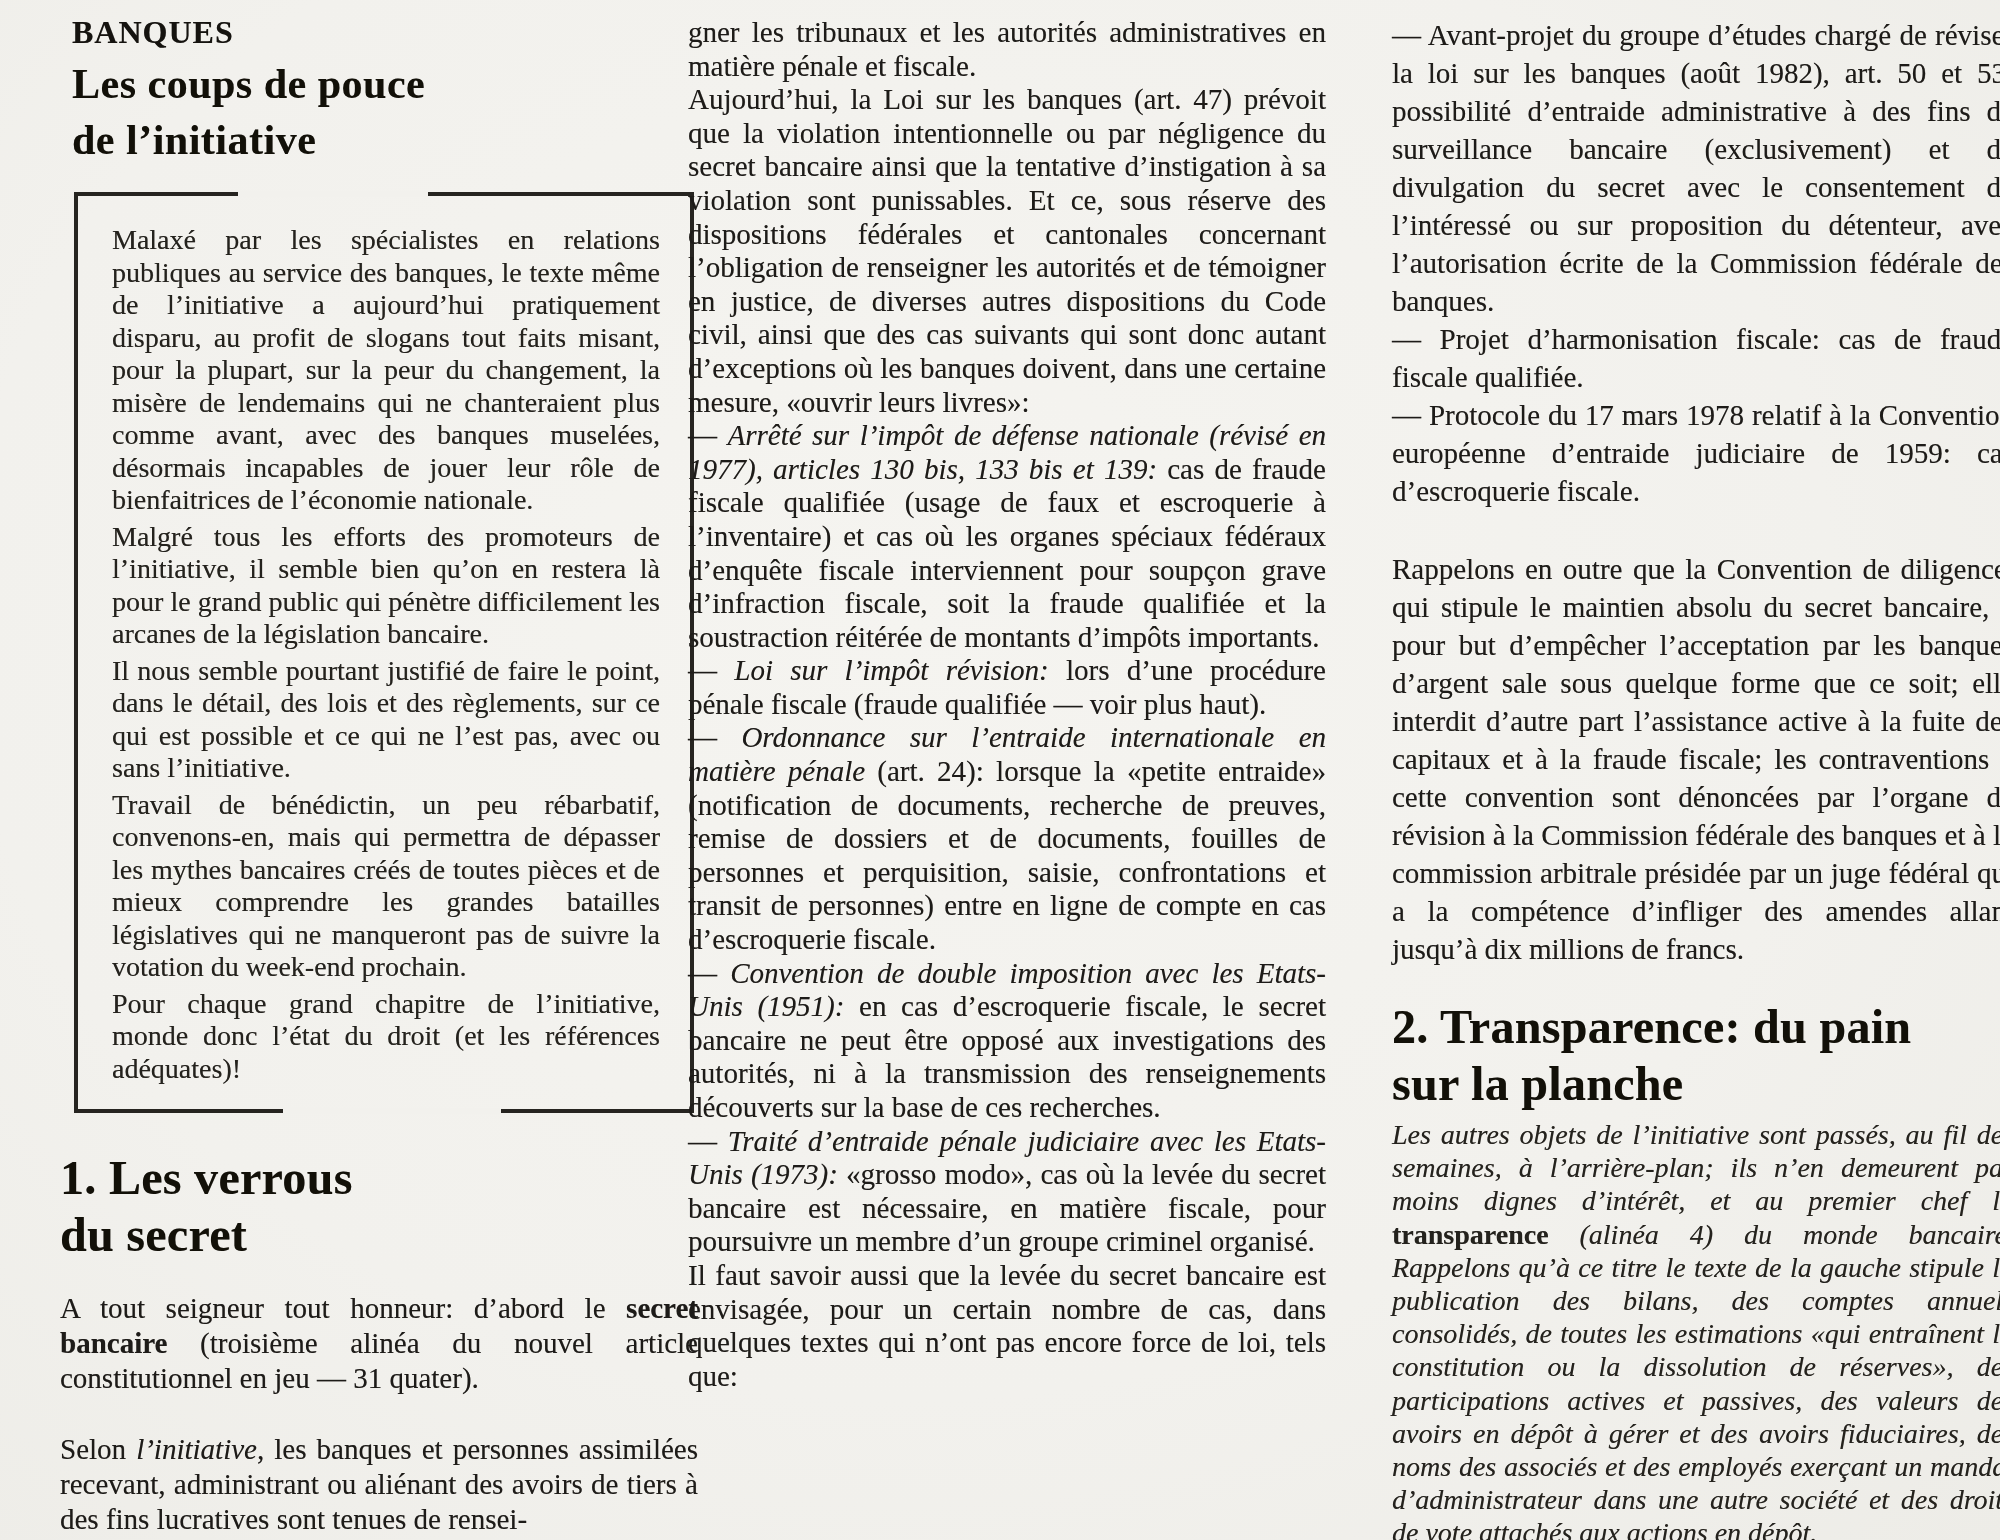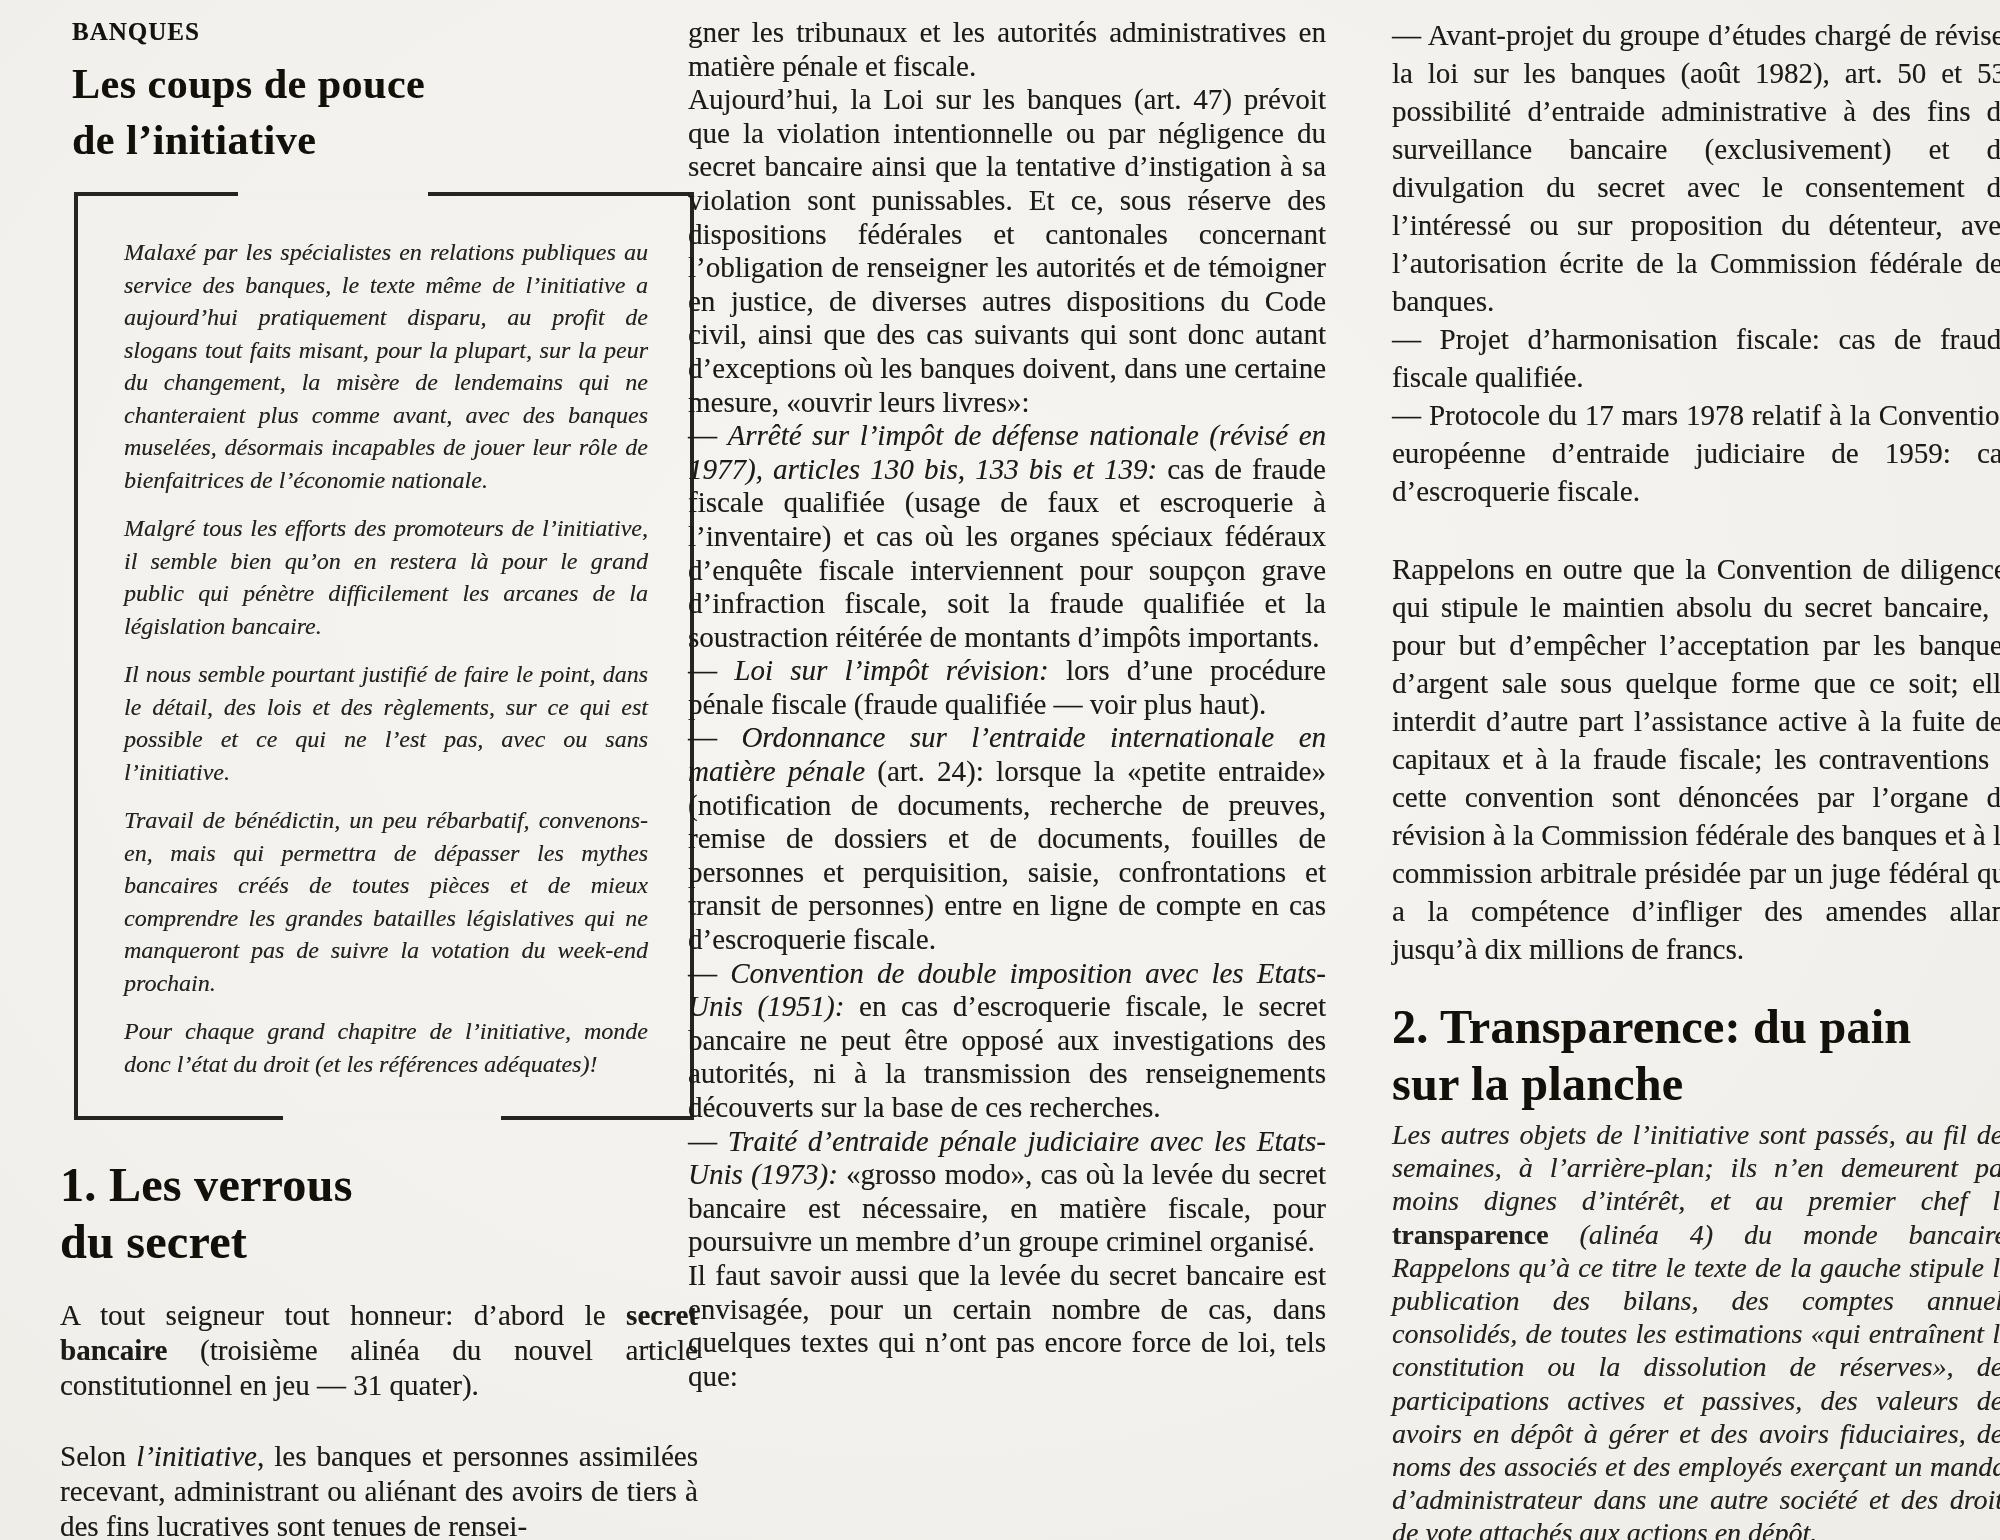--- a/index.html
+++ b/index.html
@@ -12,21 +12,21 @@
     color:#1d1b18;
     text-shadow:0.2px 0.2px 0.6px rgba(35,32,28,0.45);
   }
   .col{position:absolute;top:16px;}
   .col1{left:58px;width:642px;}
   .col2{left:688px;width:638px;}
   .col3{left:1392px;width:622px;}
 
   .kicker{
     margin:2px 0 0 14px;
-    font-weight:700;font-size:25px;line-height:28px;letter-spacing:1px;
+    font-weight:700;font-size:32px;line-height:28px;letter-spacing:1px;
     color:#15130f;
   }
   .headline{
     margin:10px 0 0 14px;
     font-weight:700;font-size:42px;line-height:56px;
     color:#121008;letter-spacing:0.5px;
   }
   .headline span,.sec-heading span{display:block;}
 
   .intro-box{
@@ -37,23 +37,23 @@
     position:relative;
     background:transparent;
   }
   
   .intro-box .gap-top,.intro-box .gap-bottom{
     position:absolute;height:6px;background:#f2f1ed;
   }
   .intro-box .gap-top{top:-5px;left:160px;width:190px;}
   .intro-box .gap-bottom{bottom:-5px;left:205px;width:218px;}
   .intro-box p{
-    margin:16px;
-    font-style:italic;font-weight:500;
-    font-size:24px;line-height:32.5px;
+    margin:4px;
+    font-weight:500;
+    font-size:28px;line-height:32.5px;
     text-align:justify;color:#24221d;
   }
 
   .sec-heading{
     font-weight:700;font-size:48px;line-height:57px;color:#121008;
     letter-spacing:0.3px;
   }
   .heading-1{margin:36px 0 0 2px;}
   .heading-2{margin:30px 0 0 0;}
 

